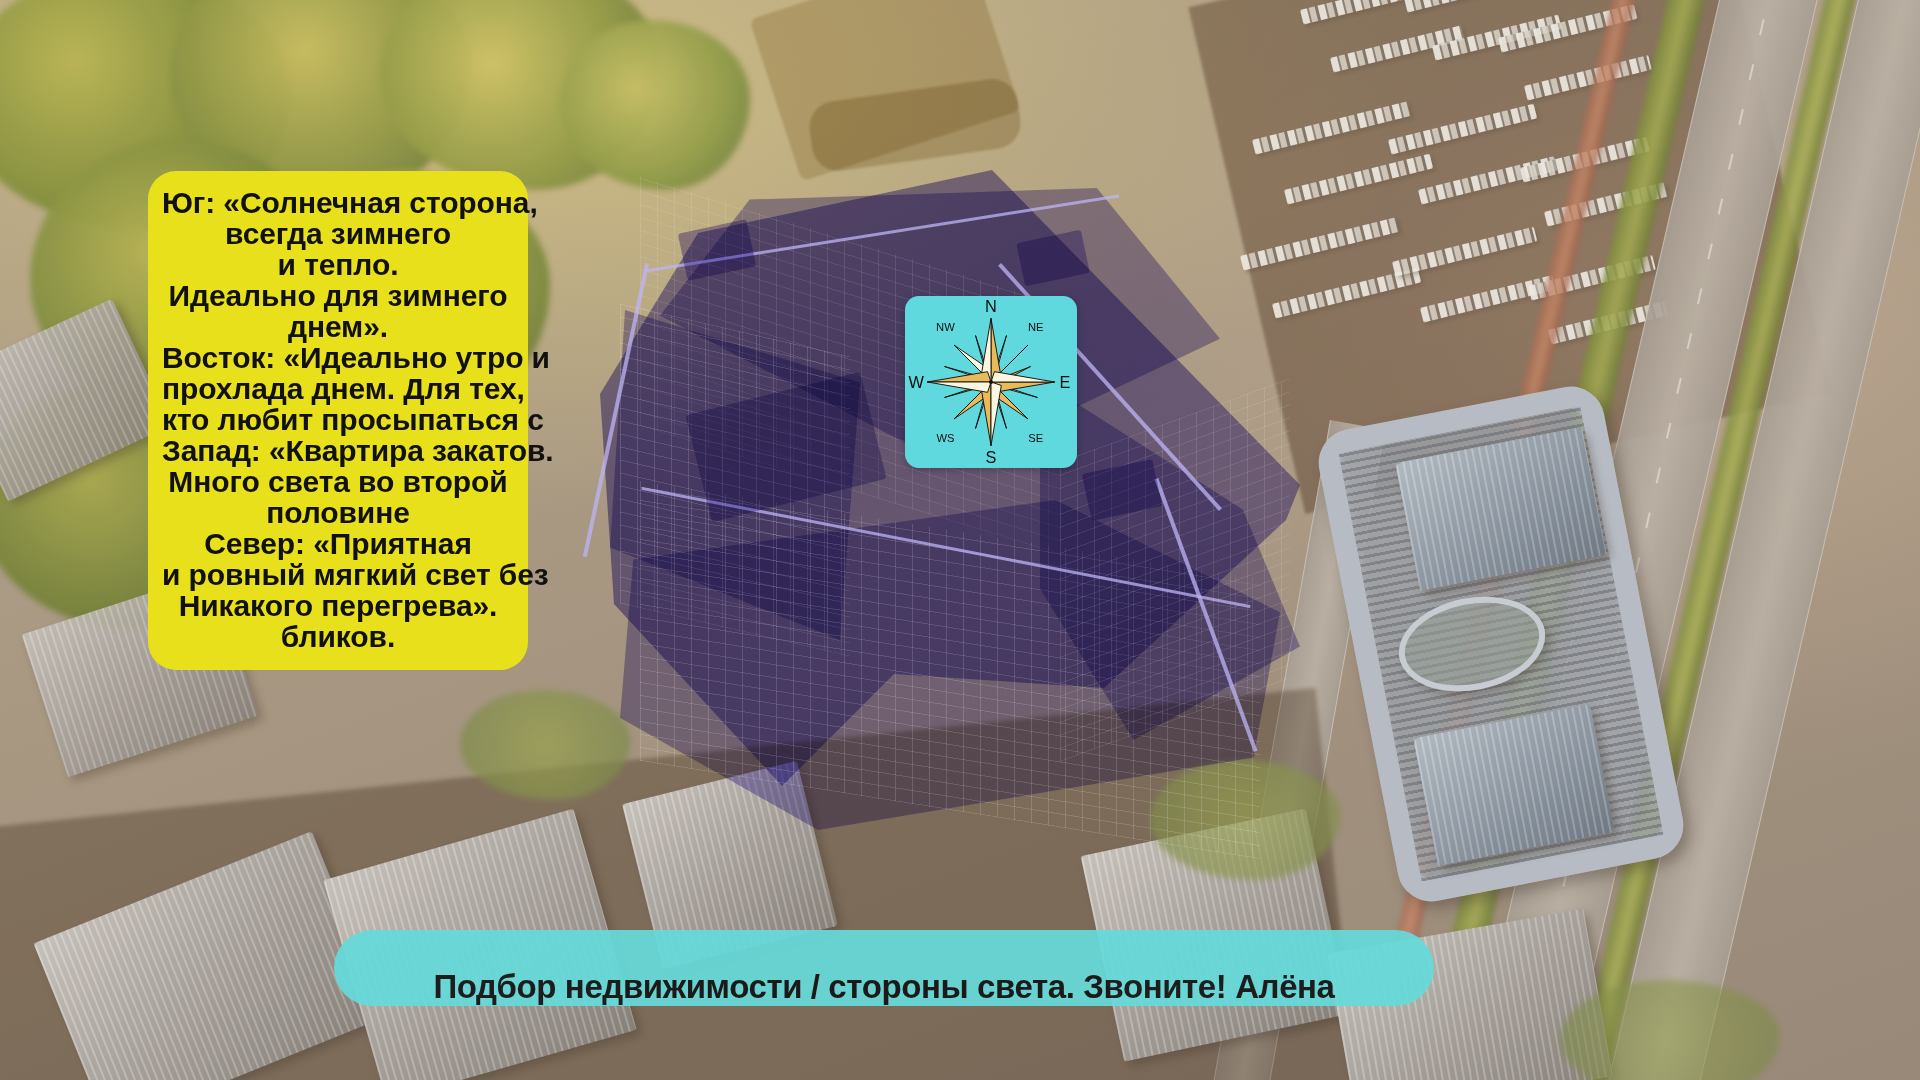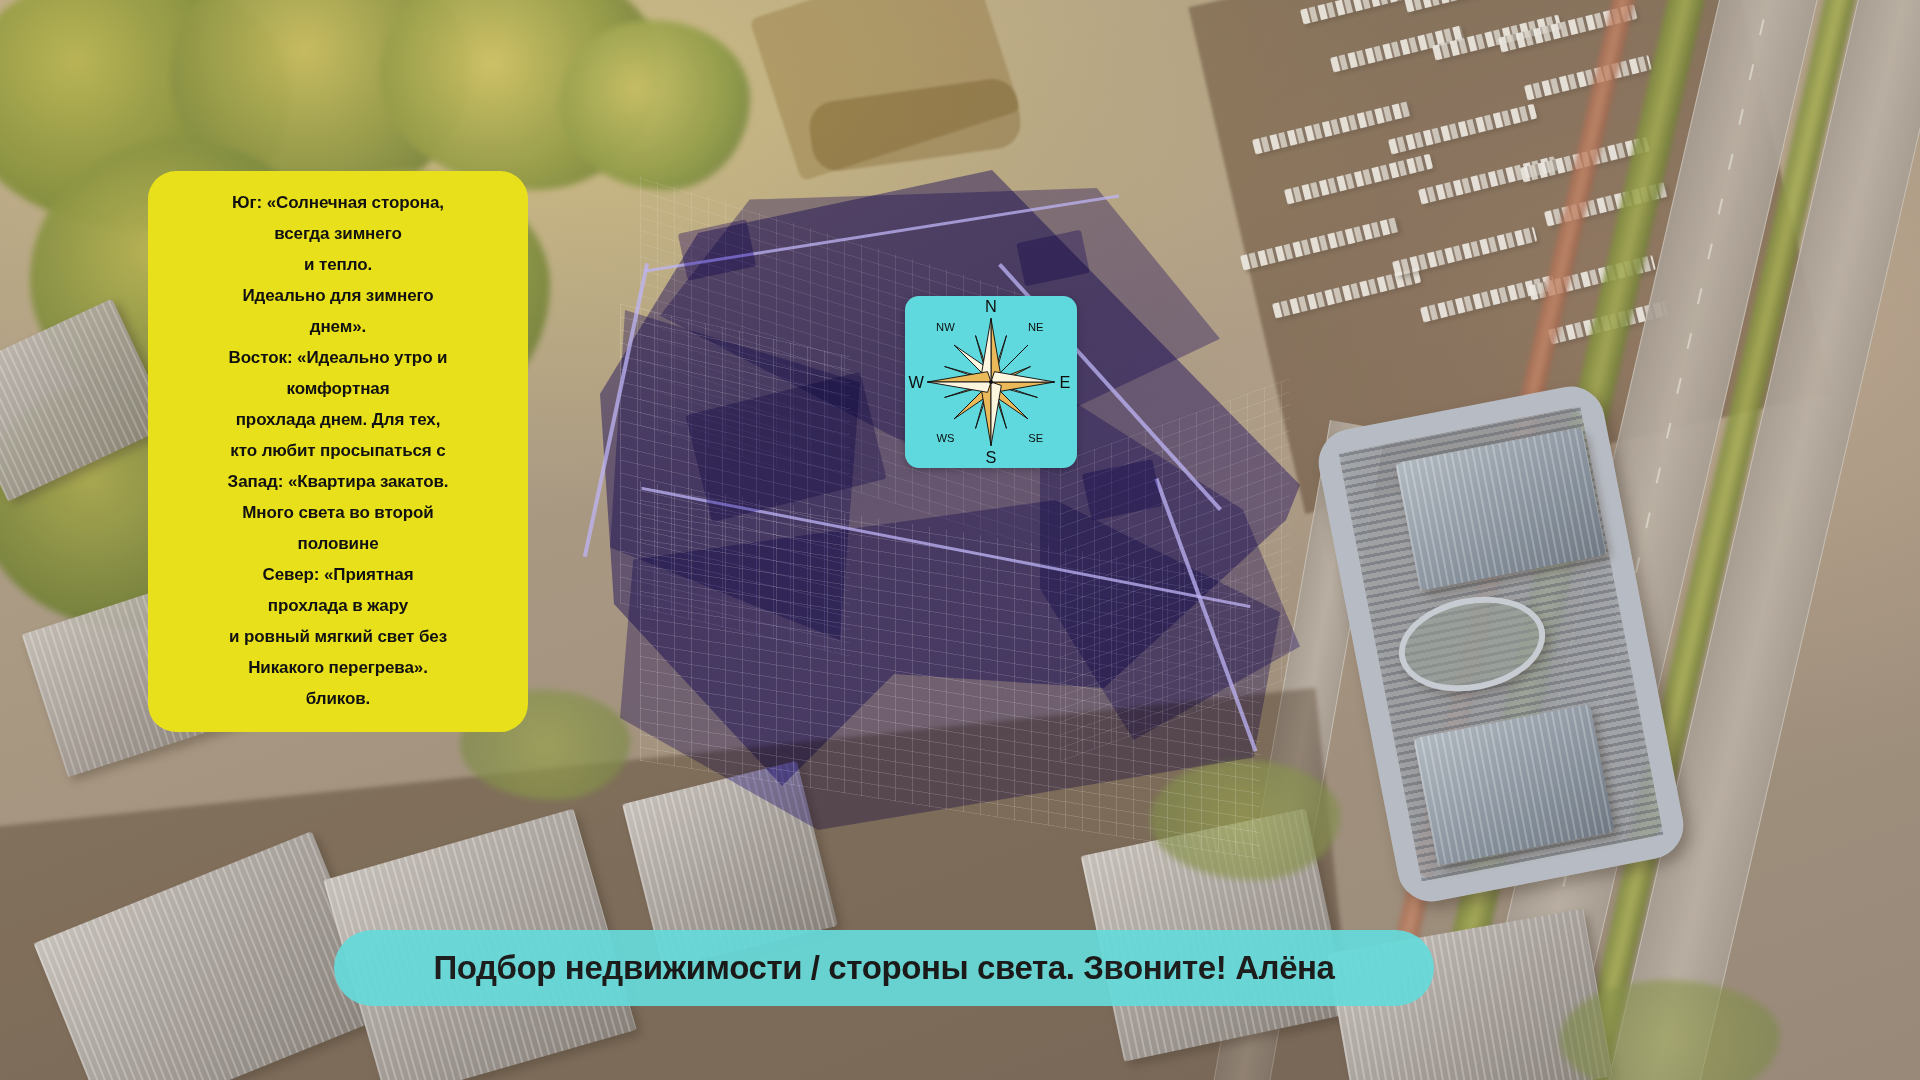--- a/index.html
+++ b/index.html
@@ -152,21 +152,21 @@
   
   .yellow-card {
     position: absolute;
     left: 148px;
     top: 171px;
     width: 380px;
     padding: 16px 14px 18px;
     background: #e9e01c;
     border-radius: 28px;
     color: #111111;
-    font-size: 17px;
+    font-size: 30px;
     line-height: 31px;
     font-weight: 700;
     text-align: center;
     letter-spacing: -0.1px;
     z-index: 40;
   }
   .yellow-card .ln { display: block; white-space: nowrap; }
 
   
   .compass {
@@ -186,21 +186,21 @@
   .banner {
     position: absolute;
     left: 334px;
     bottom: 74px;
     width: 1100px;
     height: 76px;
     background: #66dada;
     opacity: .93;
     border-radius: 38px;
     display: flex;
-    align-items: center;
+    align-items: flex-end;
     justify-content: center;
     z-index: 40;
   }
   .banner-text {
     color: #141414;
     font-size: 33px;
     font-weight: 700;
     letter-spacing: -0.4px;
     white-space: nowrap;
   }
@@ -324,28 +324,26 @@
     <div class="hl-face" style="left:96px;top:222px;width:180px;height:110px;transform:rotate(-14deg);border-radius:4px;background:rgba(104,88,190,.5);"></div>
   </div>
 
   <div class="yellow-card">
     <span class="ln">Юг: «Солнечная сторона,</span>
     <span class="ln">всегда зимнего</span>
     <span class="ln">и тепло.</span>
     <span class="ln">Идеально для зимнего</span>
     <span class="ln">днем».</span>
     <span class="ln">Восток: «Идеально утро и</span>
-    <span class="ln">комфортная</span>
     <span class="ln">прохлада днем. Для тех,</span>
     <span class="ln">кто любит просыпаться с</span>
     <span class="ln">Запад: «Квартира закатов.</span>
     <span class="ln">Много света во второй</span>
     <span class="ln">половине</span>
     <span class="ln">Север: «Приятная</span>
-    <span class="ln">прохлада в жару</span>
     <span class="ln">и ровный мягкий свет без</span>
     <span class="ln">Никакого перегрева».</span>
     <span class="ln">бликов.</span>
   </div>
 
   <div class="compass">
     <svg viewBox="0 0 200 200">
 
       <g stroke="#111" stroke-width="1.1" stroke-linejoin="round">
 

